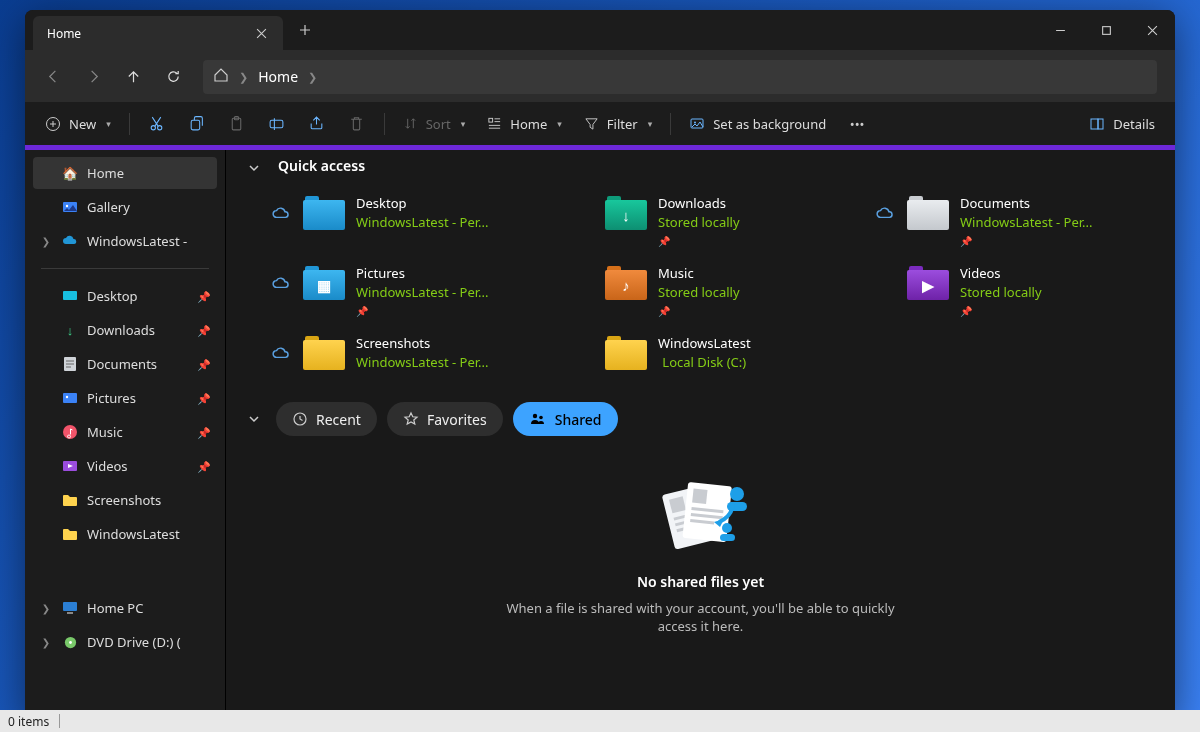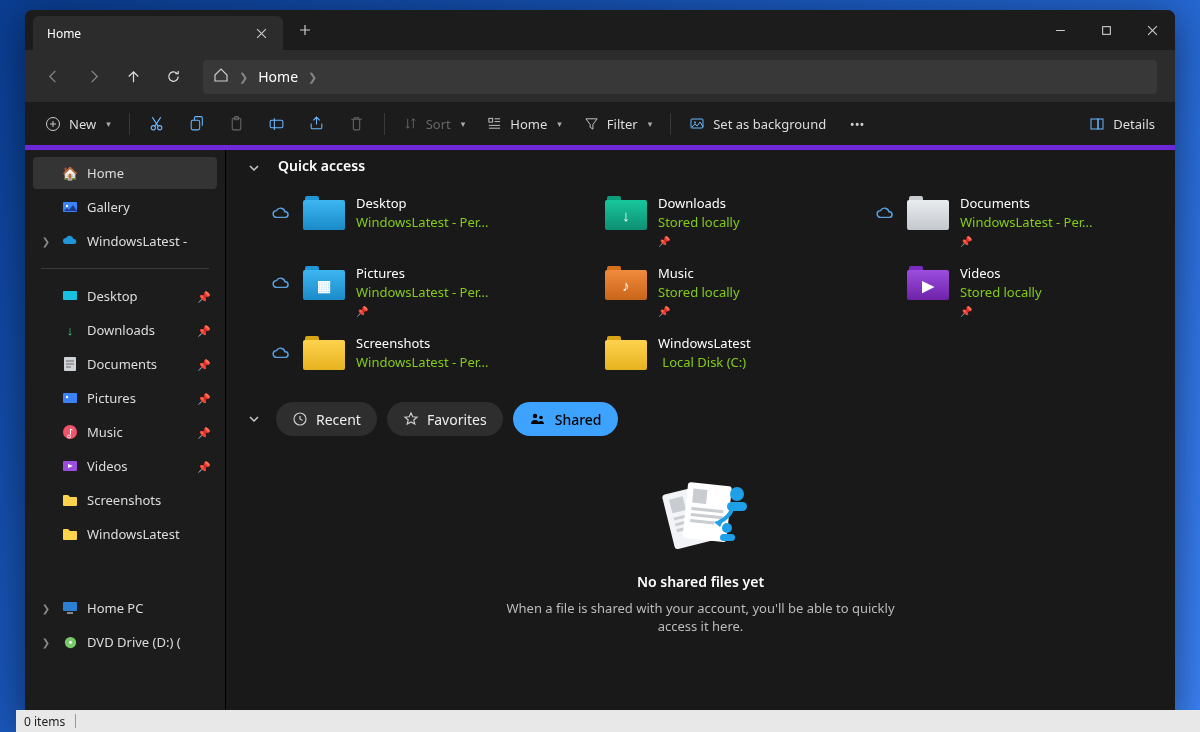--- a/index.html
+++ b/index.html
@@ -61,21 +61,21 @@
 .qa-pin{color:#777;font-size:10px;margin-top:2px;}
 
 .pills{display:flex;align-items:center;gap:10px;margin-top:10px;margin-left:0;}
 .pill{height:34px;padding:0 16px;border-radius:17px;display:flex;align-items:center;gap:8px;font-size:14px;background:#2e2e2e;color:#eee;}
 .pill.active{background:#3da3ff;color:#000;font-weight:500;}
 
 .empty{display:flex;flex-direction:column;align-items:center;margin-top:28px;gap:8px;color:#ccc;text-align:center;}
 .empty-title{font-weight:600;color:#fff;font-size:14px;text-align:right;}
 .empty-sub{font-size:13px;color:#bbb;max-width:430px;}
 
-.statusbar{height:22px;background:#e8e8e8;color:#222;font-size:12px;display:flex;align-items:center;padding:0 8px;position:absolute;bottom:0;left:16px;right:0;}
+.statusbar{height:22px;background:#e8e8e8;color:#222;font-size:12px;display:flex;align-items:center;padding:0 8px;position:absolute;bottom:0;left:0;right:0;}
 .statusbar .sep{width:1px;height:14px;background:#999;margin:0 10px;}
 
 
 .folder{width:42px;height:34px;position:relative;}
 .folder::before{content:"";position:absolute;top:0;left:2px;width:14px;height:6px;border-radius:2px 2px 0 0;}
 .folder::after{content:"";position:absolute;top:4px;left:0;right:0;bottom:0;border-radius:2px;}
 .f-blue::before{background:#2196d6;} .f-blue::after{background:linear-gradient(#3db6f0,#1a8bc9);}
 .f-teal::before{background:#0e9b7a;} .f-teal::after{background:linear-gradient(#18c79c,#0d8f72);}
 .f-cream::before{background:#c9ccd1;} .f-cream::after{background:linear-gradient(#e9ecef,#c4c8cd);}
 .f-orange::before{background:#d6701a;} .f-orange::after{background:linear-gradient(#f08a3d,#c96519);}

